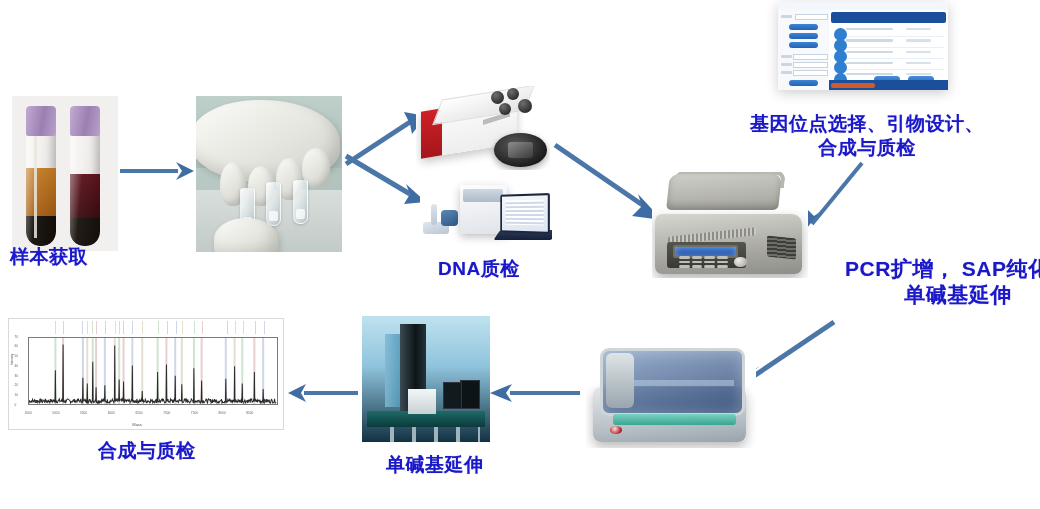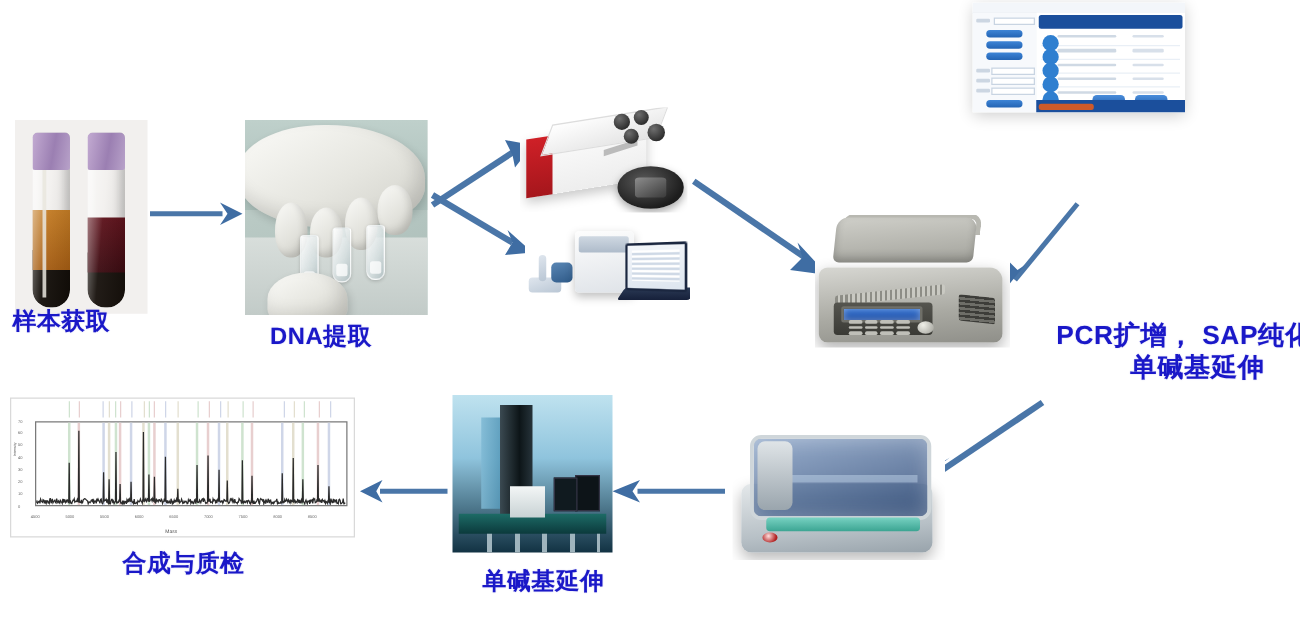--- a/index.html
+++ b/index.html
@@ -213,21 +213,20 @@
     <div class="hand" style="left:-6px;top:4px;width:150px;height:82px;"></div>
     <div class="finger" style="left:24px;top:66px;width:26px;height:44px;"></div>
     <div class="finger" style="left:52px;top:70px;width:26px;height:40px;"></div>
     <div class="finger" style="left:80px;top:62px;width:26px;height:42px;"></div>
     <div class="finger" style="left:106px;top:52px;width:28px;height:40px;"></div>
     <div class="mtube" style="left:44px;top:92px;height:42px;"></div>
     <div class="mtube" style="left:70px;top:86px;height:42px;"></div>
     <div class="mtube" style="left:97px;top:84px;height:42px;"></div>
     <div class="hand" style="left:18px;top:122px;width:64px;height:42px;border-radius:50% 50% 30% 30%;"></div>
   </div>
-  <div class="cap" style="left:216px;top:256px;">DNA提取</div>
 
   <svg class="arrow" style="left:344px;top:112px;" width="84" height="56" viewBox="0 0 84 56">
     <path d="M2 52 L66 10" stroke="#4a76a8" stroke-width="5" fill="none"></path>
     <path d="M60 0 L82 4 L68 22 L66 12 Z" fill="#3f6da3"></path>
   </svg>
 
   <svg class="arrow" style="left:344px;top:150px;" width="84" height="56" viewBox="0 0 84 56">
     <path d="M2 6 L66 44" stroke="#4a76a8" stroke-width="5" fill="none"></path>
     <path d="M62 34 L82 52 L60 54 L66 44 Z" fill="#3f6da3"></path>
   </svg>
@@ -246,20 +245,21 @@
   </div>
 
   <div class="photo" style="left:420px;top:172px;width:132px;height:80px;background:#fff;">
     <div class="bio-acc" style="left:2%;top:62%;width:20%;height:16%;"></div>
     <div class="bio-acc" style="left:8%;top:40%;width:5%;height:26%;"></div>
     <div class="bio-acc" style="left:16%;top:48%;width:13%;height:20%;background:linear-gradient(160deg,#5a87b5,#2f5a88);border-radius:4px;"></div>
     <div class="bio-unit"></div>
     <div class="laptop-b"></div>
     <div class="laptop-s"></div>
   </div>
+  <div class="cap" style="left:438px;top:256px;">DNA质检</div>
 
   <svg class="arrow" style="left:552px;top:140px;" width="112" height="86" viewBox="0 0 112 86">
     <path d="M3 5 L92 66" stroke="#4a76a8" stroke-width="5" fill="none"></path>
     <path d="M86 54 L110 80 L80 76 L90 66 Z" fill="#3f6da3"></path>
   </svg>
 
   <div class="photo sw" style="left:778px;top:2px;width:170px;height:88px;">
     <div class="sw-top"></div>
     <div class="sw-left">
       <div class="sw-lbl" style="top:6%;"></div>
@@ -302,20 +302,21 @@
         <span class="sw-t1"></span>
         <span class="sw-t2"></span>
       </div>
       <div class="sw-fbtn" style="left:38%;"></div>
       <div class="sw-fbtn" style="left:66%;"></div>
     </div>
     <div class="sw-bar"></div>
     <div class="sw-bar2"></div>
   </div>
 
+  <div class="cap multi" style="left:742px;top:112px;width:250px;font-size:19px;">基因位点选择、引物设计、合成与质检</div>
 
   <svg class="arrow" style="left:798px;top:160px;" width="68" height="78" viewBox="0 0 68 78">
     <path d="M64 3 L14 64" stroke="#4a76a8" stroke-width="4" fill="none"></path>
     <path d="M22 52 L4 74 L6 46 L16 56 Z" fill="#3f6da3"></path>
   </svg>
 
   <div class="photo pcr" style="left:652px;top:172px;width:156px;height:106px;">
     <div class="pcr-handle"></div>
     <div class="pcr-lid"></div>
     <div class="pcr-base">

